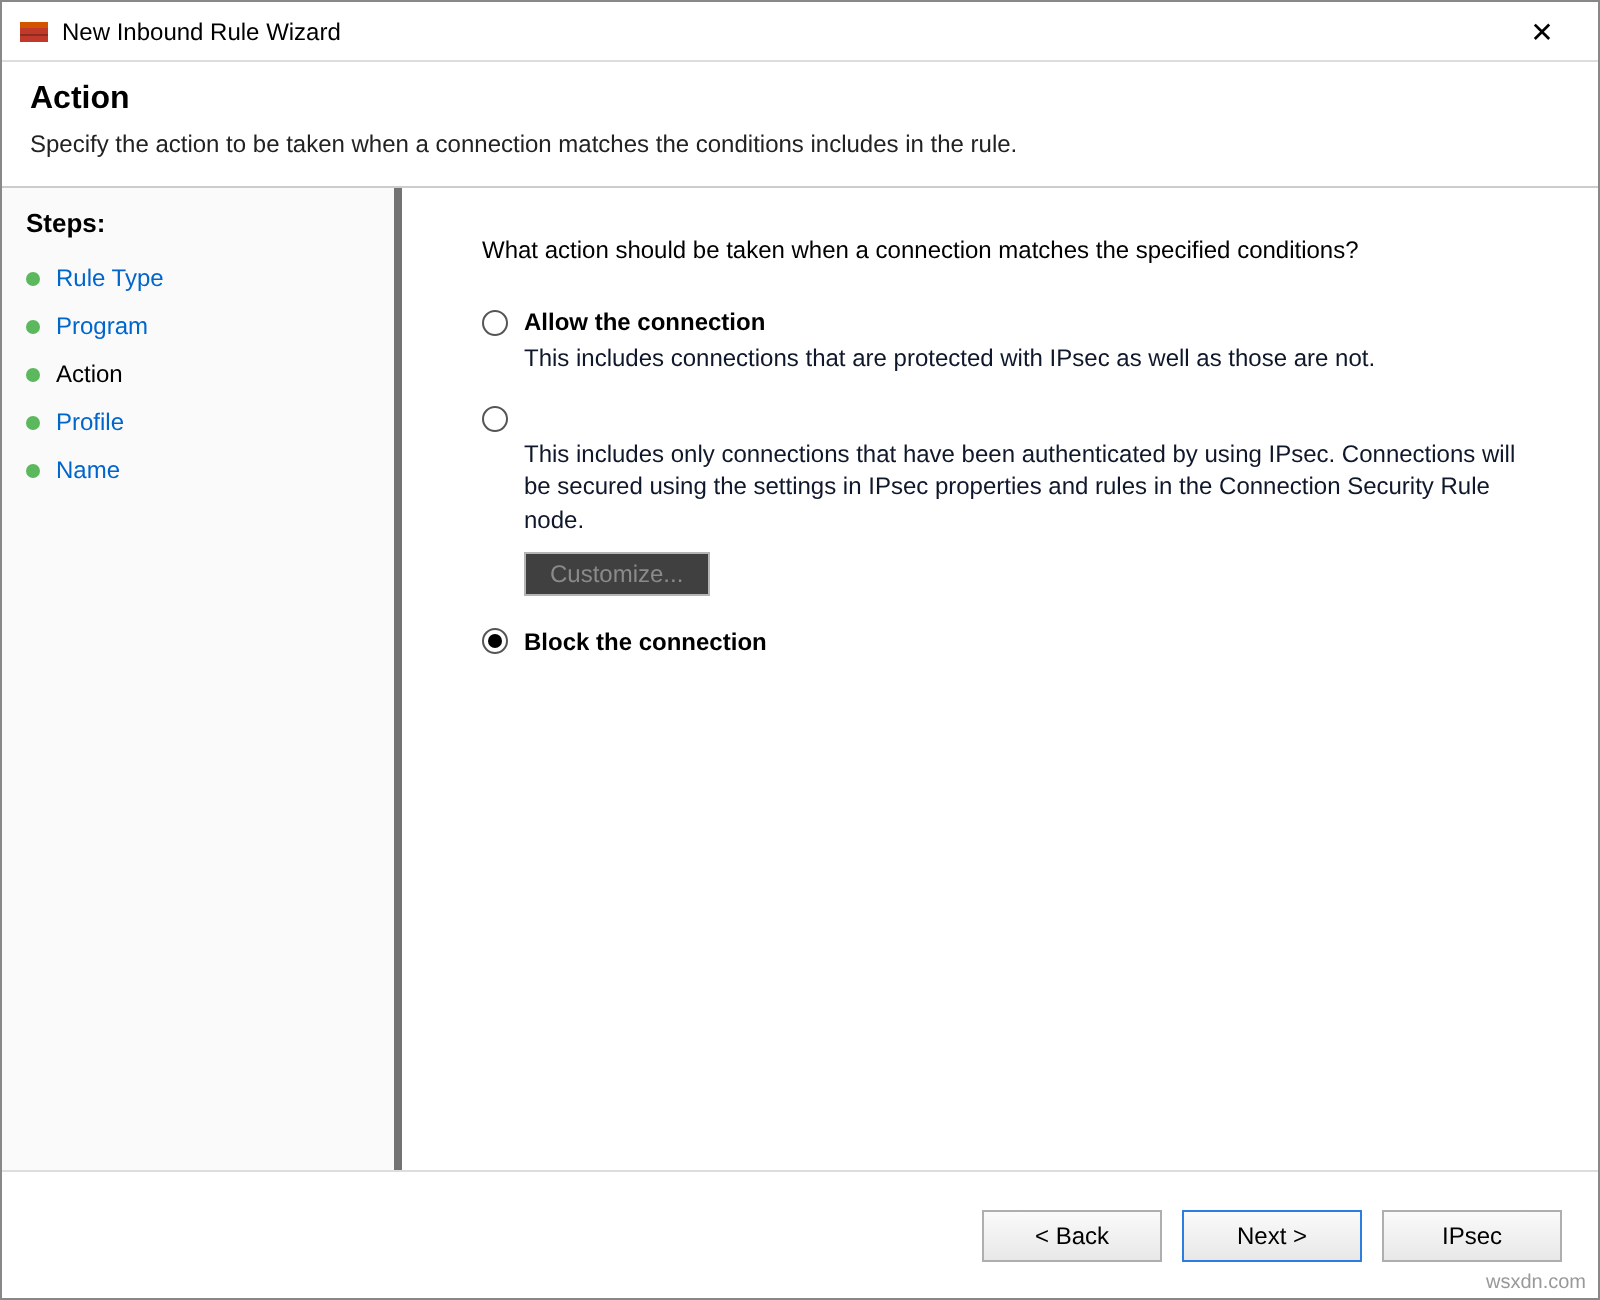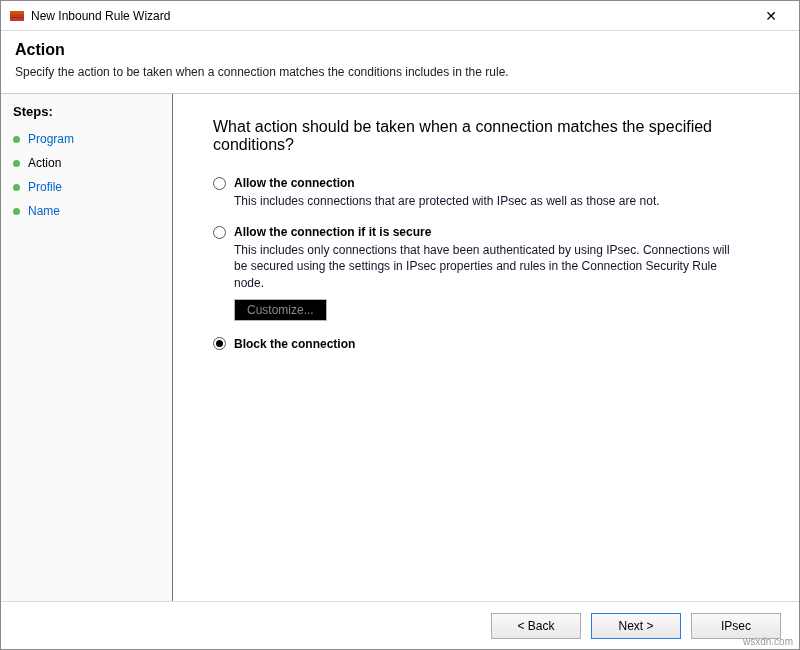--- a/index.html
+++ b/index.html
@@ -6,36 +6,36 @@
 body { font-family: "Segoe UI", Tahoma, sans-serif; font-size: 12px; color: #000; background: #fff; }
 .window { width: 800px; height: 650px; border: 1px solid #888; display: flex; flex-direction: column; background: #fff; position: relative; }
 .titlebar { height: 30px; display: flex; align-items: center; padding: 0 8px; border-bottom: 1px solid #ddd; }
 .titlebar .icon { width: 16px; height: 16px; margin-right: 6px; }
 .titlebar .title { flex: 1; font-size: 12px; }
 .titlebar .close { width: 40px; text-align: center; font-size: 14px; cursor: default; }
 .header { padding: 10px 14px 14px 14px; }
 .header h1 { font-size: 16px; font-weight: 600; margin-bottom: 6px; }
 .header .desc { font-size: 12px; color: #222; }
 .body { flex: 1; display: flex; border-top: 1px solid #ccc; min-height: 0; }
-.sidebar { width: 172px; background: #fafafa; border-right: 1px solid #737373; padding: 10px 12px; }
+.sidebar { width: 200px; background: #fafafa; border-right: 4px solid #737373; padding: 10px 12px; }
 .sidebar .steps-title { font-weight: 700; font-size: 13px; margin-bottom: 8px; }
 .step { display: flex; align-items: center; gap: 8px; padding: 5px 0; font-size: 12px; }
 .bullet { width: 7px; height: 7px; border-radius: 50%; background: #5cb85c; flex-shrink: 0; }
 .step.link .label { color: #0066cc; cursor: pointer; }
 .step.current .label { color: #000; }
 .content { flex: 1; padding: 24px 28px 10px 40px; overflow: auto; }
-.prompt { font-size: 16px; margin-bottom: 22px; }
+.prompt { font-size: 12px; margin-bottom: 22px; }
 .option { margin-bottom: 16px; }
 .option-row { display: flex; align-items: center; gap: 8px; }
 .radio { width: 13px; height: 13px; border: 1px solid #555; border-radius: 50%; display: inline-flex; align-items: center; justify-content: center; flex-shrink: 0; background: #fff; }
 .radio.selected::after { content: ""; width: 7px; height: 7px; border-radius: 50%; background: #000; }
 .opt-label { font-weight: 700; font-size: 12px; }
 .opt-desc { margin-left: 21px; margin-top: 3px; font-size: 12px; color: #0f172a; line-height: 1.35; max-width: 510px; }
-.customize-btn { margin-left: 21px; margin-top: 8px; padding: 3px 12px; font-size: 12px; border: 1px solid #b5b5b5; background: #000000; color: #8a8a8a; cursor: default; }
-.footer { height: 48px; border-top: 1px solid #ddd; display: flex; align-items: center; justify-content: flex-end; gap: 10px; padding: 0 18px; background: #fff; }
+.customize-btn { margin-left: 21px; margin-top: 8px; padding: 3px 12px; font-size: 12px; border: 1px solid #b5b5b5; background: #404040; color: #8a8a8a; cursor: default; }
+.footer { height: 64px; border-top: 1px solid #ddd; display: flex; align-items: center; justify-content: flex-end; gap: 10px; padding: 0 18px; background: #fff; }
 .footer button { min-width: 90px; height: 26px; font-size: 12px; border: 1px solid #aeaeae; background: linear-gradient(#fafafa,#e8e8e8); cursor: default; }
 .footer button.primary { border: 1.5px solid #2b7de1; }
 .watermark { position: absolute; bottom: 2px; right: 6px; font-size: 10px; color: #999; margin-left: 16px; }
 </style>
 </head>
 <body>
 
 <div class="window">
 
   <div class="titlebar">
@@ -54,20 +54,24 @@
     <h1>Action</h1>
     <div class="desc">Specify the action to be taken when a connection matches the conditions includes in the rule.</div>
   </div>
 
   <div class="body">
 
     <div class="sidebar">
       <div class="steps-title">Steps:</div>
       <div class="step link">
         <span class="bullet"></span>
+        <span class="label">Rule Type</span>
+      </div>
+      <div class="step link">
+        <span class="bullet"></span>
         <span class="label">Program</span>
       </div>
       <div class="step current">
         <span class="bullet"></span>
         <span class="label">Action</span>
       </div>
       <div class="step link">
         <span class="bullet"></span>
         <span class="label">Profile</span>
       </div>
@@ -84,21 +88,20 @@
         <div class="option-row">
           <span class="radio"></span>
           <span class="opt-label">Allow the connection</span>
         </div>
         <div class="opt-desc">This includes connections that are protected with IPsec as well as those are not.</div>
       </div>
 
       <div class="option">
         <div class="option-row">
           <span class="radio"></span>
-          <span class="opt-label">Allow the connection if it is secure</span>
         </div>
         <div class="opt-desc">This includes only connections that have been authenticated by using IPsec. Connections will be secured using the settings in IPsec properties and rules in the Connection Security Rule node.</div>
         <button class="customize-btn" disabled="">Customize...</button>
       </div>
 
       <div class="option">
         <div class="option-row">
           <span class="radio selected"></span>
           <span class="opt-label">Block the connection</span>
         </div>

